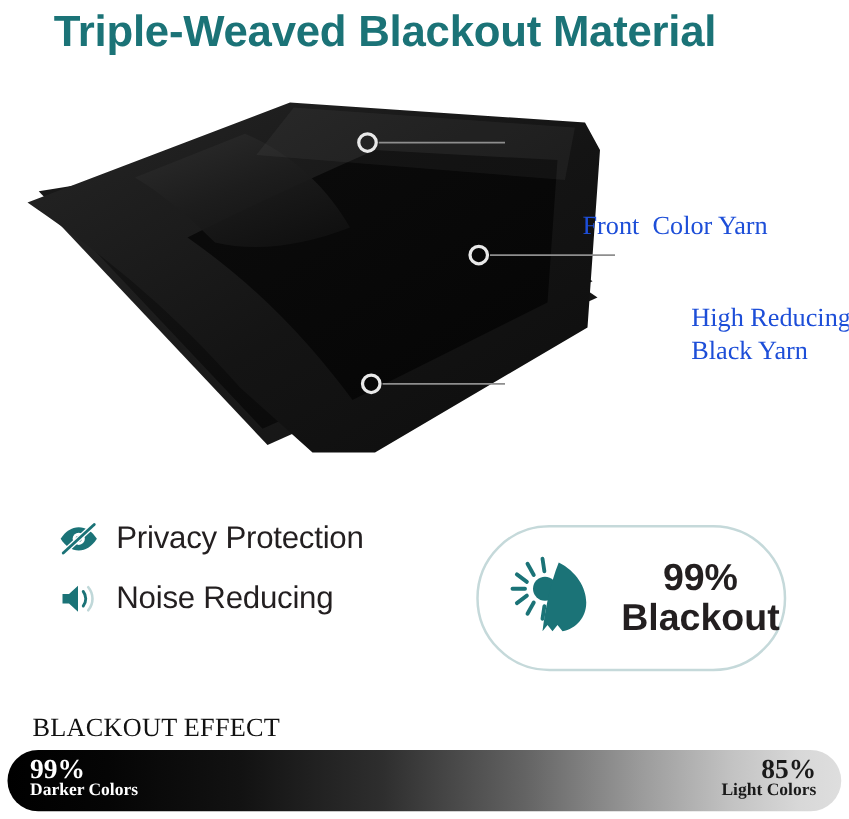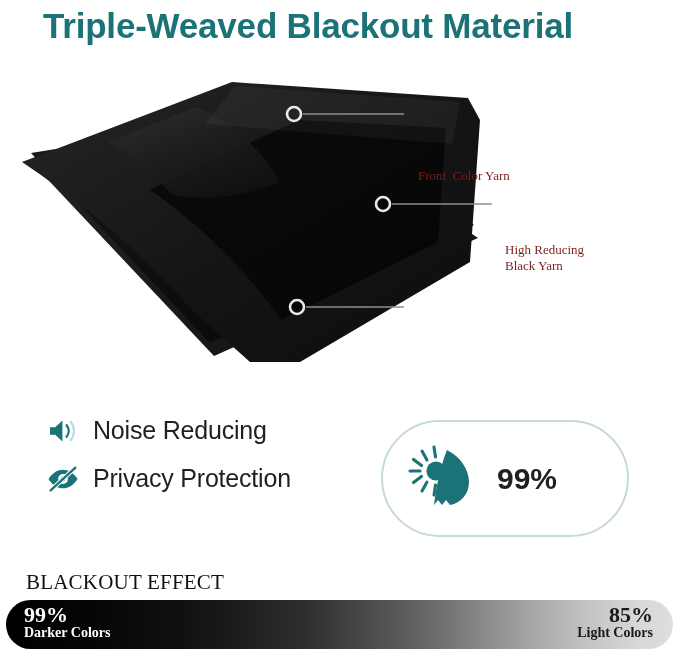--- a/index.html
+++ b/index.html
@@ -48,24 +48,25 @@
     left: 0;
     top: 0;
     width: 679px;
     height: 310px;
   }
 
   
   .callout {
     position: absolute;
     font-family: "Liberation Serif", serif;
-    font-size: 13px;
-    color: #7f1d1d;
+    font-size: 21px;
+    color: #1d4ed8;
     line-height: 1.22;
     white-space: pre;
+    margin-left: 48px;
   }
   .callout-front { left: 418px; top: 106px; }
   .callout-hd    { left: 505px; top: 180px; }
   .callout-back  { left: 418px; top: 297px; }
 
   
   .features {
     position: absolute;
     left: 46px;
     top: 408px;
@@ -268,40 +269,40 @@
   <div class="callout callout-front">Front  Color Yarn</div>
   <div class="callout callout-hd">High Reducing
 Black Yarn</div>
 </div>
 
 <div class="features">
 
 
   <div class="feature-row">
     <span class="feature-icon">
-      <svg width="32" height="30" viewBox="0 0 32 30">
-        <path d="M3 11.2h5.2L15.4 4.6v20.8L8.2 18.8H3z" fill="#1b7377"></path>
-        <path d="M19.6 9.2a9.4 9.4 0 0 1 0 11.6" fill="none" stroke="#1b7377" stroke-width="2.3" stroke-linecap="round"></path>
-        <path d="M23.6 5.8a14.2 14.2 0 0 1 0 18.4" fill="none" stroke="#1b7377" stroke-width="2.1" stroke-linecap="round" opacity="0.28"></path>
-      </svg>
-    </span>
-    <span class="feature-label">Noise Reducing</span>
-  </div>
-
-  <div class="feature-row">
-    <span class="feature-icon">
       <svg width="34" height="28" viewBox="0 0 34 28">
         <path d="M2.5 14C6.4 7.8 11.4 4.7 17 4.7S27.6 7.8 31.5 14C27.6 20.2 22.6 23.3 17 23.3S6.4 20.2 2.5 14z" fill="#1b7377"></path>
         <circle cx="17" cy="14" r="4.9" fill="#ffffff"></circle>
         <circle cx="17" cy="14" r="2.5" fill="#1b7377"></circle>
         <line x1="4.6" y1="25.4" x2="29.4" y2="2.6" stroke="#ffffff" stroke-width="4.4" stroke-linecap="round"></line>
         <line x1="4.6" y1="25.4" x2="29.4" y2="2.6" stroke="#1b7377" stroke-width="2.3" stroke-linecap="round"></line>
       </svg>
     </span>
     <span class="feature-label">Privacy Protection</span>
+  </div>
+
+  <div class="feature-row">
+    <span class="feature-icon">
+      <svg width="32" height="30" viewBox="0 0 32 30">
+        <path d="M3 11.2h5.2L15.4 4.6v20.8L8.2 18.8H3z" fill="#1b7377"></path>
+        <path d="M19.6 9.2a9.4 9.4 0 0 1 0 11.6" fill="none" stroke="#1b7377" stroke-width="2.3" stroke-linecap="round"></path>
+        <path d="M23.6 5.8a14.2 14.2 0 0 1 0 18.4" fill="none" stroke="#1b7377" stroke-width="2.1" stroke-linecap="round" opacity="0.28"></path>
+      </svg>
+    </span>
+    <span class="feature-label">Noise Reducing</span>
   </div>
 
 </div>
 
 <div class="badge">
   <span class="badge-icon">
     <svg width="76" height="72" viewBox="0 0 76 72">
       <g stroke="#1b7377" stroke-width="3.1" stroke-linecap="round" fill="none">
         <line x1="4" y1="28" x2="14" y2="28"></line>
         <line x1="7.5" y1="16.5" x2="15.5" y2="22.5"></line>
@@ -314,20 +315,21 @@
       <circle cx="30" cy="28" r="9.6" fill="#1b7377"></circle>
       <path d="M41 7
                C55 14 63 27 63 39
                C63 51 55 60 44 62
                L40 57 L36 62 L32 57 L28 62
                C30 46 34 24 41 7 Z" fill="#1b7377"></path>
     </svg>
   </span>
   <span class="badge-text">
     <span class="badge-pct">99%</span>
+    <span class="badge-word">Blackout</span>
   </span>
 </div>
 
 <div class="effect-heading">BLACKOUT EFFECT</div>
 
 <div class="effect-bar">
   <span class="effect-side effect-left">
     <span class="effect-pct">99%</span>
     <span class="effect-cap">Darker Colors</span>
   </span>

